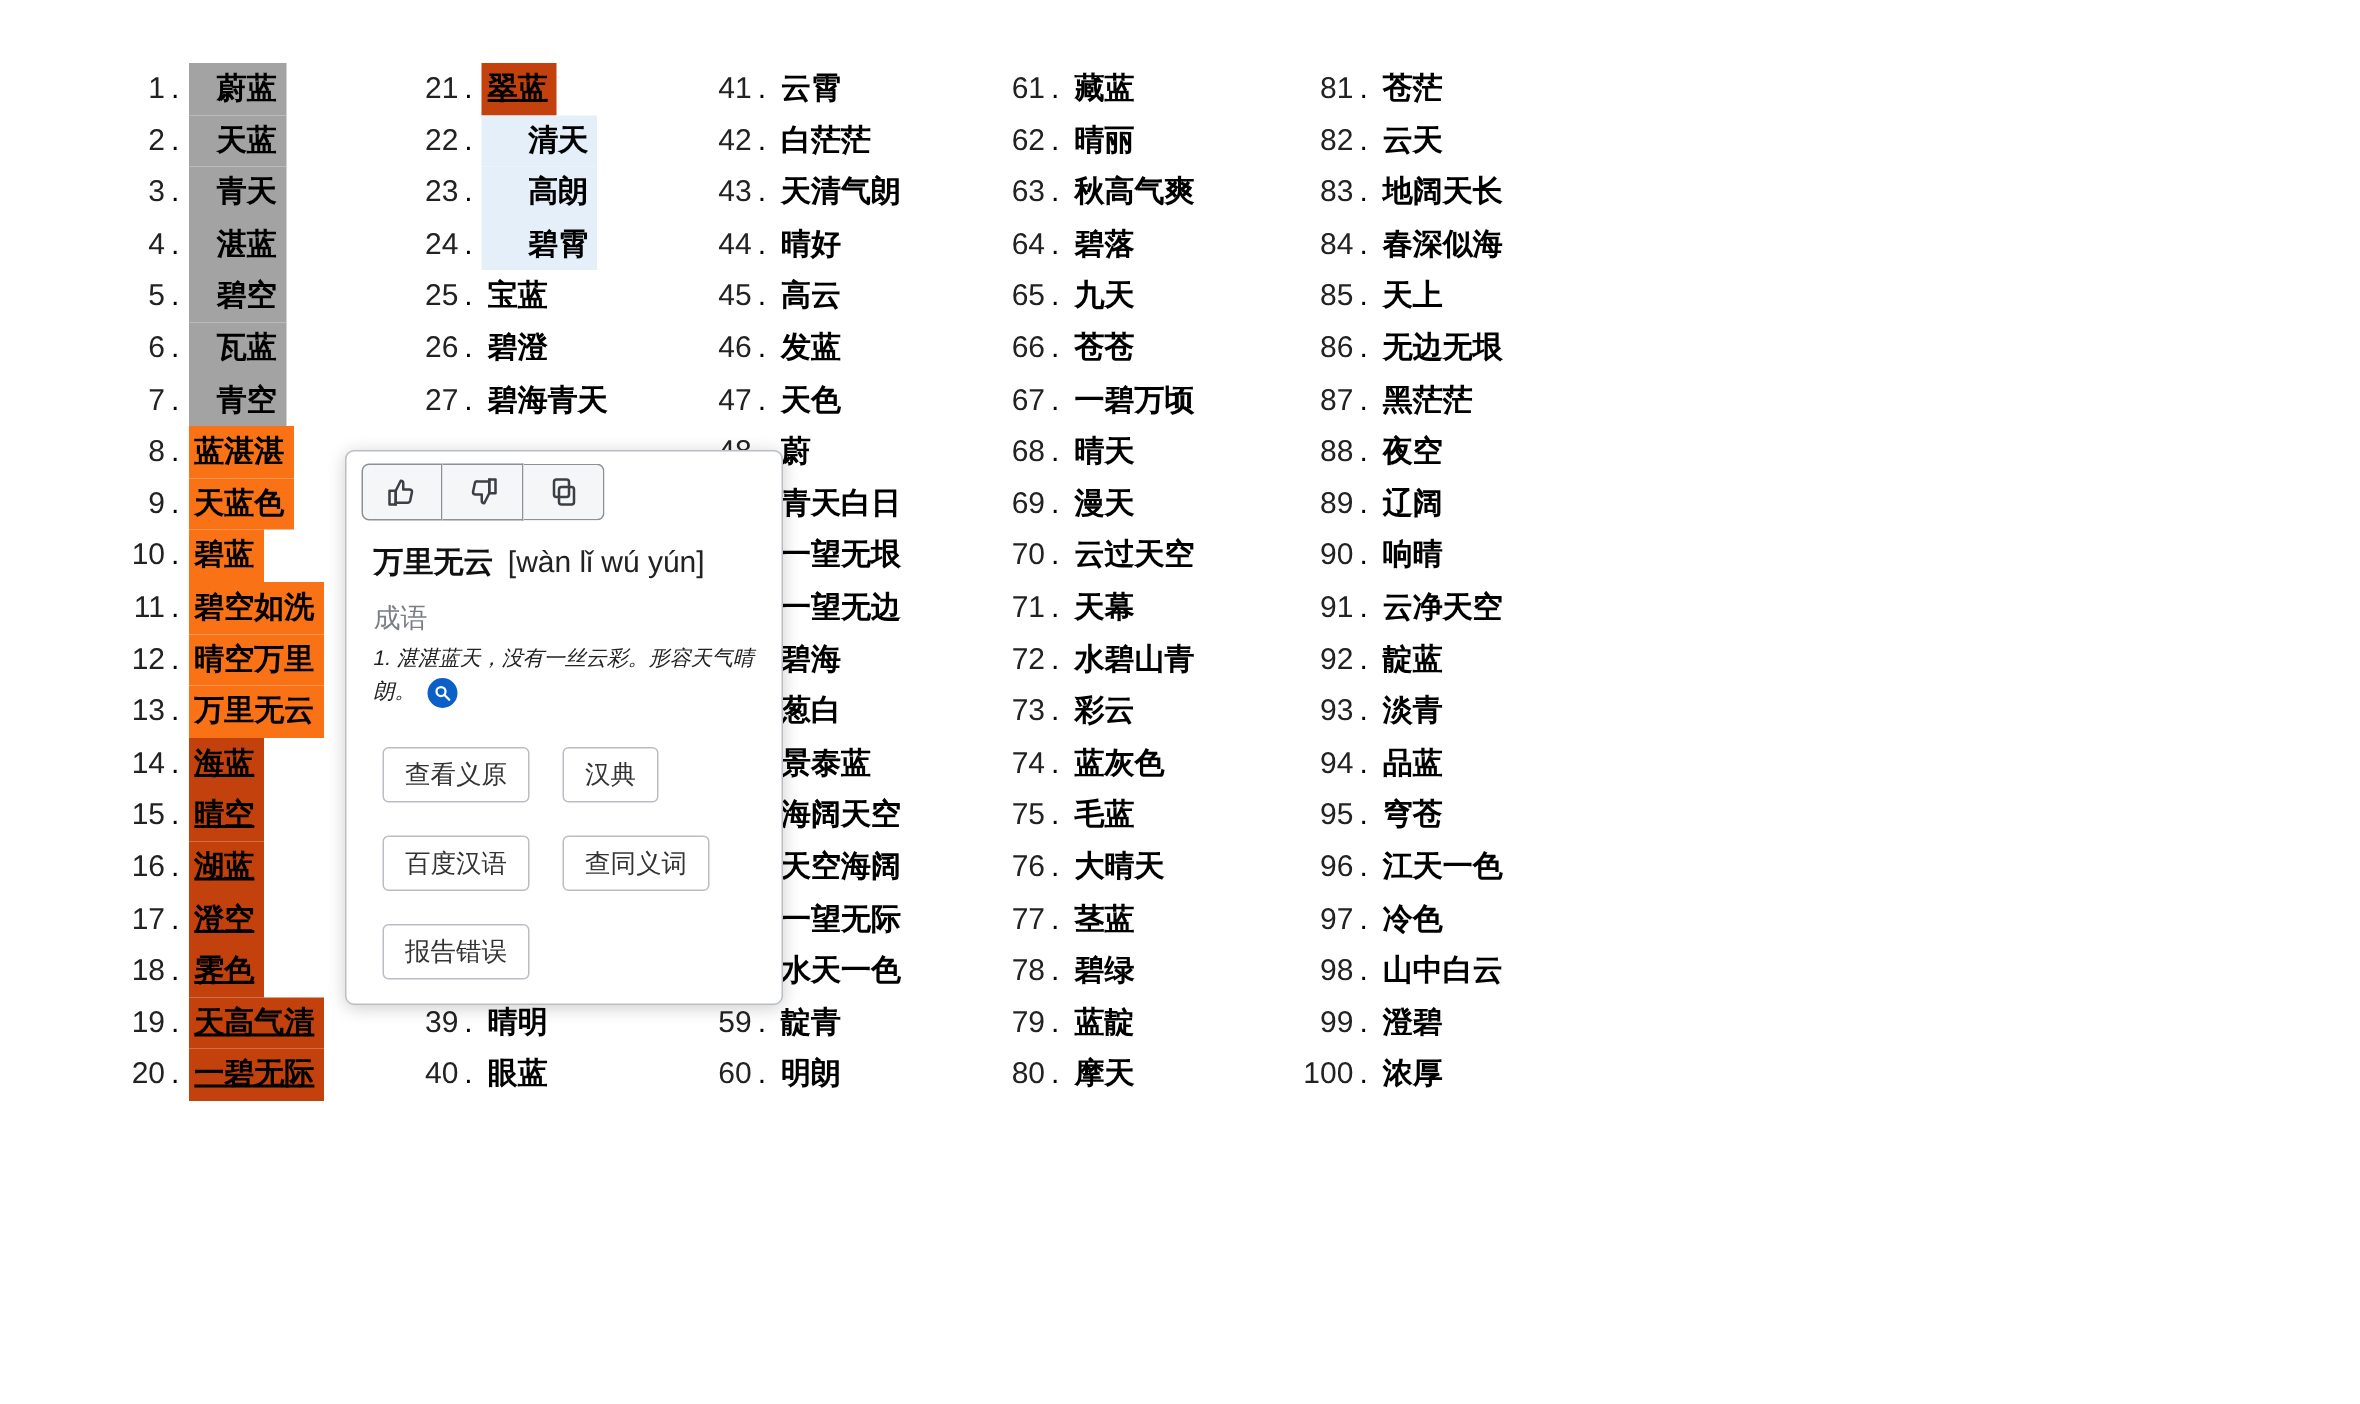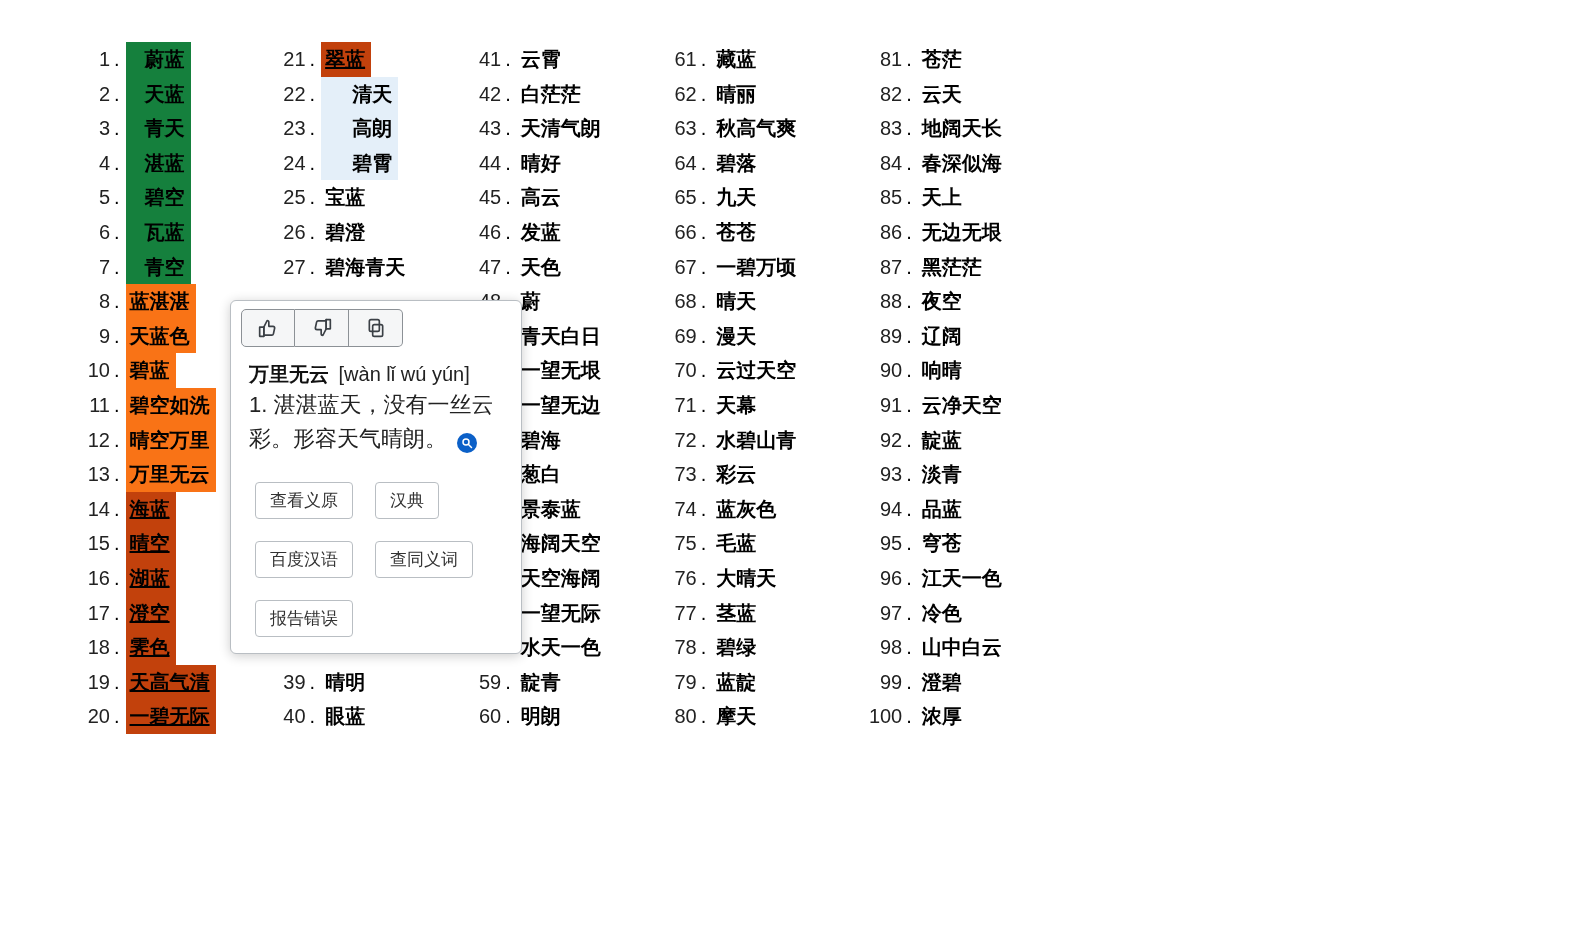--- a/index.html
+++ b/index.html
@@ -49,21 +49,21 @@
   .dot {
     font-family: "Helvetica Neue", Arial, sans-serif;
     margin-right: 6px;
   }
   .word {
     display: inline-block;
     padding: 0 6px 0 4px;
     height: 100%;
     font-weight: 700;
   }
-  .hl0 .word { background: #15803d; padding-left: 19px; }
+  .hl0 .word { background: #a3a3a3; padding-left: 19px; }
   .hl1 .word { background: #f97316; }
   .hl2 .word { background: #c2410c; text-decoration: underline; }
   .hl3 .word { background: #e4eff9; padding-left: 31px; }
 
   
   .popup {
     position: absolute;
     left: 230px;
     top: 300px;
     width: 292px;
@@ -105,24 +105,25 @@
     font-weight: 400;
     color: #222;
     margin-left: 4px;
   }
   .pos {
     color: #7a7f85;
     font-size: 18px;
     margin: 12px 0 4px 0;
   }
   .def {
-    font-size: 22px;
+    font-size: 14px;
     color: #222;
     line-height: 1.55;
     margin-bottom: 20px;
+    font-style: italic;
   }
   .def-search {
     display: inline-flex;
     width: 20px;
     height: 20px;
     border-radius: 50%;
     background: #0b60c8;
     color: #fff;
     align-items: center;
     justify-content: center;
@@ -683,20 +684,21 @@
         <rect x="8" y="8" width="12" height="14" rx="2"></rect>
           <rect x="4" y="2" width="12" height="14" rx="2"></rect>
       </svg>
     </div>
   </div>
   <div class="popup-body">
     <div>
       <span class="headword">万里无云</span>
       <span class="pinyin">[wàn lǐ wú yún]</span>
     </div>
+    <div class="pos">成语</div>
     <div class="def">
       <span>1. </span><span>湛湛蓝天，没有一丝云彩。形容天气晴朗。</span>
       <span class="def-search">
         <svg width="12" height="12" viewBox="0 0 24 24" fill="none" stroke="currentColor" stroke-width="3" stroke-linecap="round">
           <circle cx="10" cy="10" r="6"></circle>
             <line x1="15" y1="15" x2="21" y2="21"></line>
         </svg>
       </span>
     </div>
   </div>

